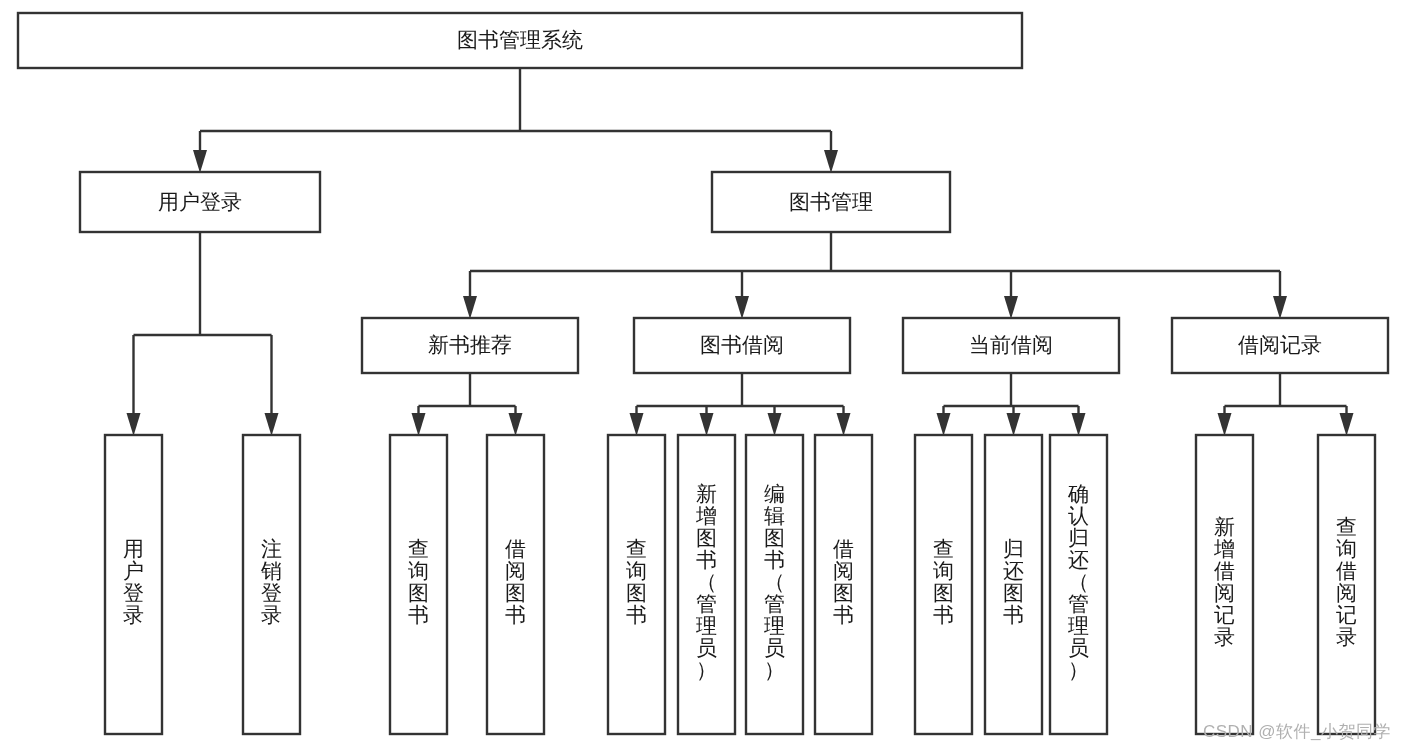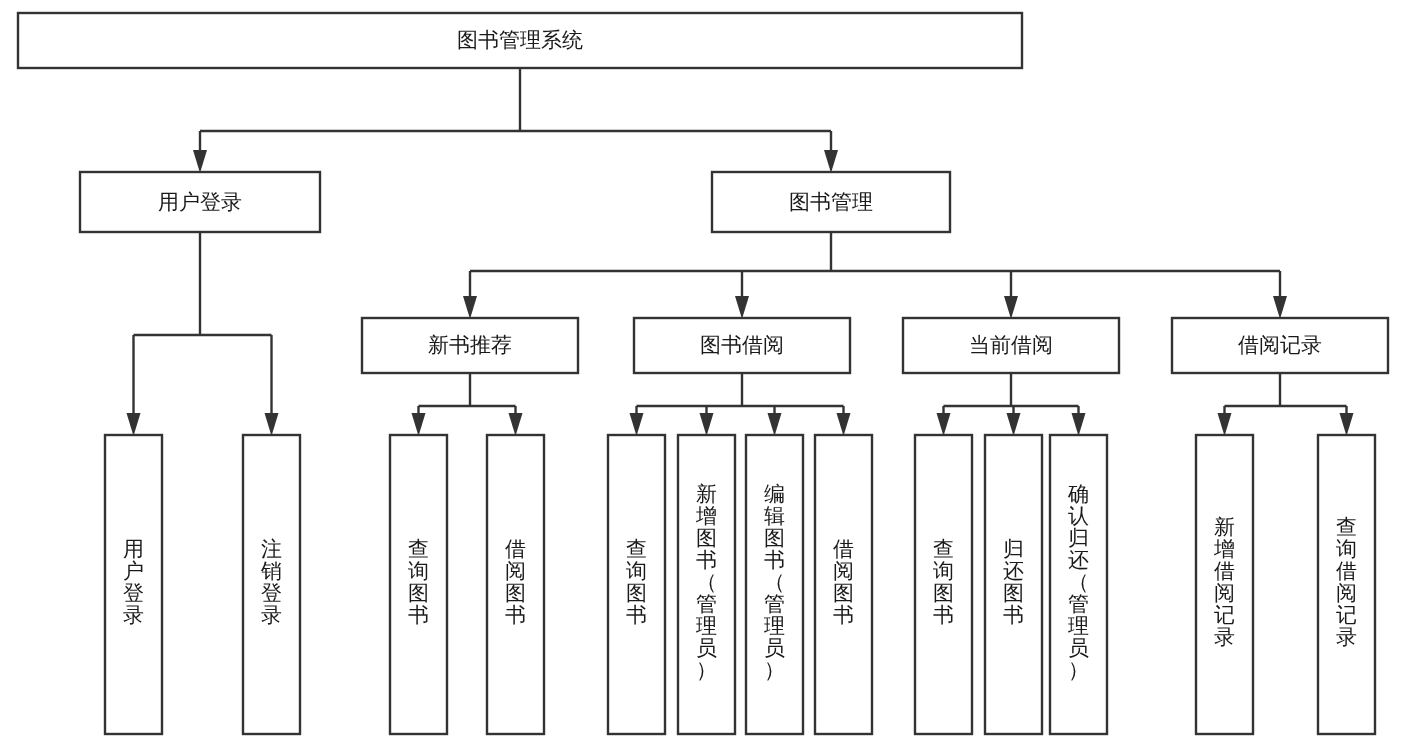--- a/index.html
+++ b/index.html
@@ -216,13 +216,14 @@
         <g>
           <rect x="1196" y="435" width="57" height="299" class="node-box"></rect>
           <text x="1224.5" class="node-label-vertical"><tspan x="1224.5" y="534.34">新</tspan><tspan x="1224.5" y="556.34">增</tspan><tspan x="1224.5" y="578.34">借</tspan><tspan x="1224.5" y="600.34">阅</tspan><tspan x="1224.5" y="622.34">记</tspan><tspan x="1224.5" y="644.34">录</tspan></text>
         </g>
         <g>
           <rect x="1318" y="435" width="57" height="299" class="node-box"></rect>
           <text x="1346.5" class="node-label-vertical"><tspan x="1346.5" y="534.34">查</tspan><tspan x="1346.5" y="556.34">询</tspan><tspan x="1346.5" y="578.34">借</tspan><tspan x="1346.5" y="600.34">阅</tspan><tspan x="1346.5" y="622.34">记</tspan><tspan x="1346.5" y="644.34">录</tspan></text>
         </g>
       </g>
   </svg>
+  <div class="watermark">CSDN @软件_小贺同学</div>
 </div>
 
 </body></html>

